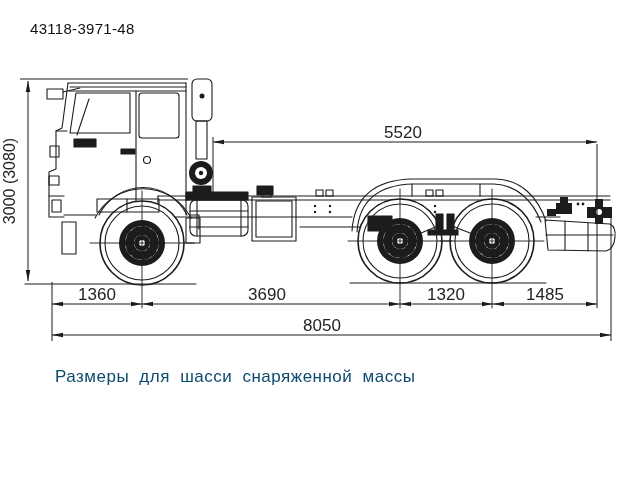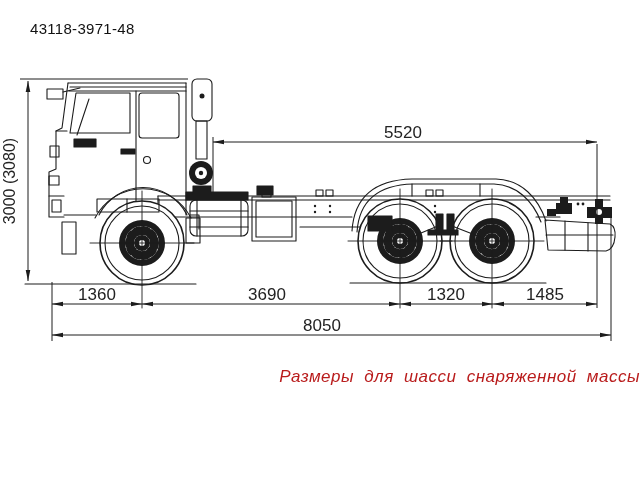--- a/index.html
+++ b/index.html
@@ -1,21 +1,21 @@
 <!DOCTYPE html>
 <html><head>
 <meta charset="utf-8">
 <style>
   html,body{margin:0;padding:0;background:#fff;}
   .stage{position:relative;width:640px;height:480px;background:#fff;overflow:hidden;
          font-family:"Liberation Sans",sans-serif;}
   .title{position:absolute;left:30px;top:20px;font-size:15px;color:#111;letter-spacing:.3px;}
   .drawing{position:absolute;left:0;top:0;}
-  .captions{position:absolute;left:55px;right:0;top:366px;text-align:right;
-            color:#b91c1c;font-size:17px;line-height:21px;letter-spacing:.5px;word-spacing:5px;font-style:italic;}
+  .captions{position:absolute;left:55px;right:0;top:366px;text-align:left;
+            color:#0c4a6e;font-size:17px;line-height:21px;letter-spacing:.5px;word-spacing:5px;}
   .dimtxt{font-family:"Liberation Sans",sans-serif;font-size:17px;fill:#232323;}
   .dimtxt.small{font-size:16px;}
 </style>
 </head>
 <body>
 
 <div class="stage">
 
   <div class="title">43118-3971-48</div>
 

